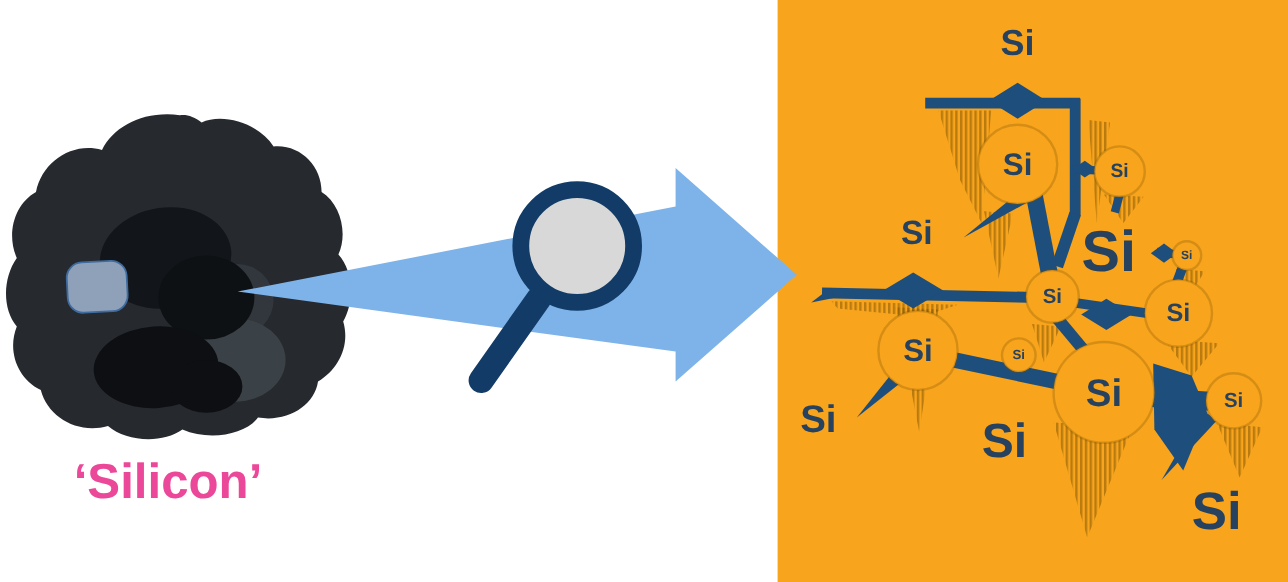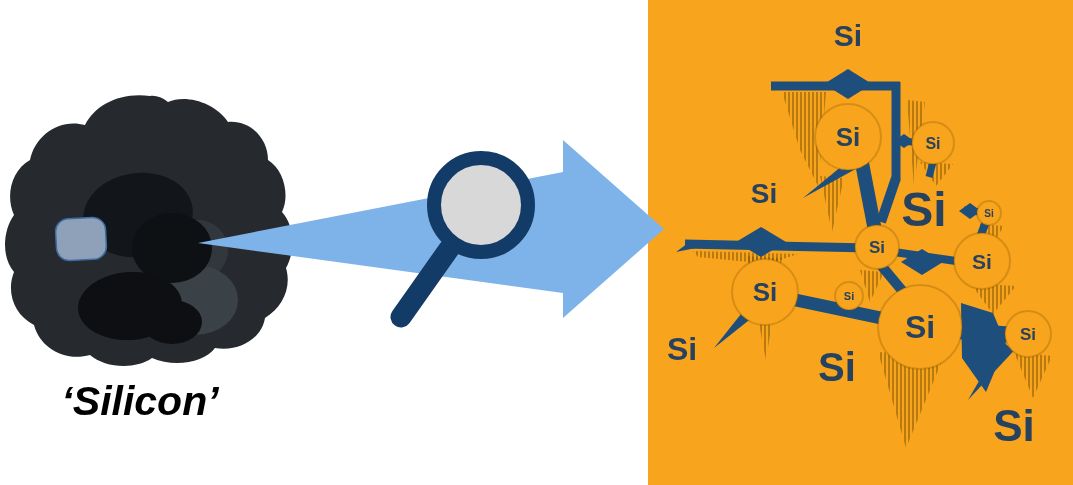--- a/index.html
+++ b/index.html
@@ -103,15 +103,15 @@
     </g>
 
     <path fill="#7EB3E9" d="M198,243 L563,172 L563,140 L664,229 L563,318 L563,293 Z"></path>
 
     <g>
       <line x1="449" y1="249" x2="401" y2="317" stroke="#123C67" stroke-width="21" stroke-linecap="round"></line>
       <circle cx="481" cy="205" r="47" fill="#D8D8D8" stroke="#123C67" stroke-width="14"></circle>
     </g>
   </svg>
 
-  <div class="silicon-label" id="silicon-label" style="left: 40px; top: 378px; width: 200px; color: #000000; font-size: 41px; font-style: italic;">‘Silicon’</div>
+  <div class="silicon-label" id="silicon-label" style="left: 40px; top: 378px; width: 200px; color: #ec4899; font-size: 41px;">‘Silicon’</div>
 
 </div>
 
 </body></html>

